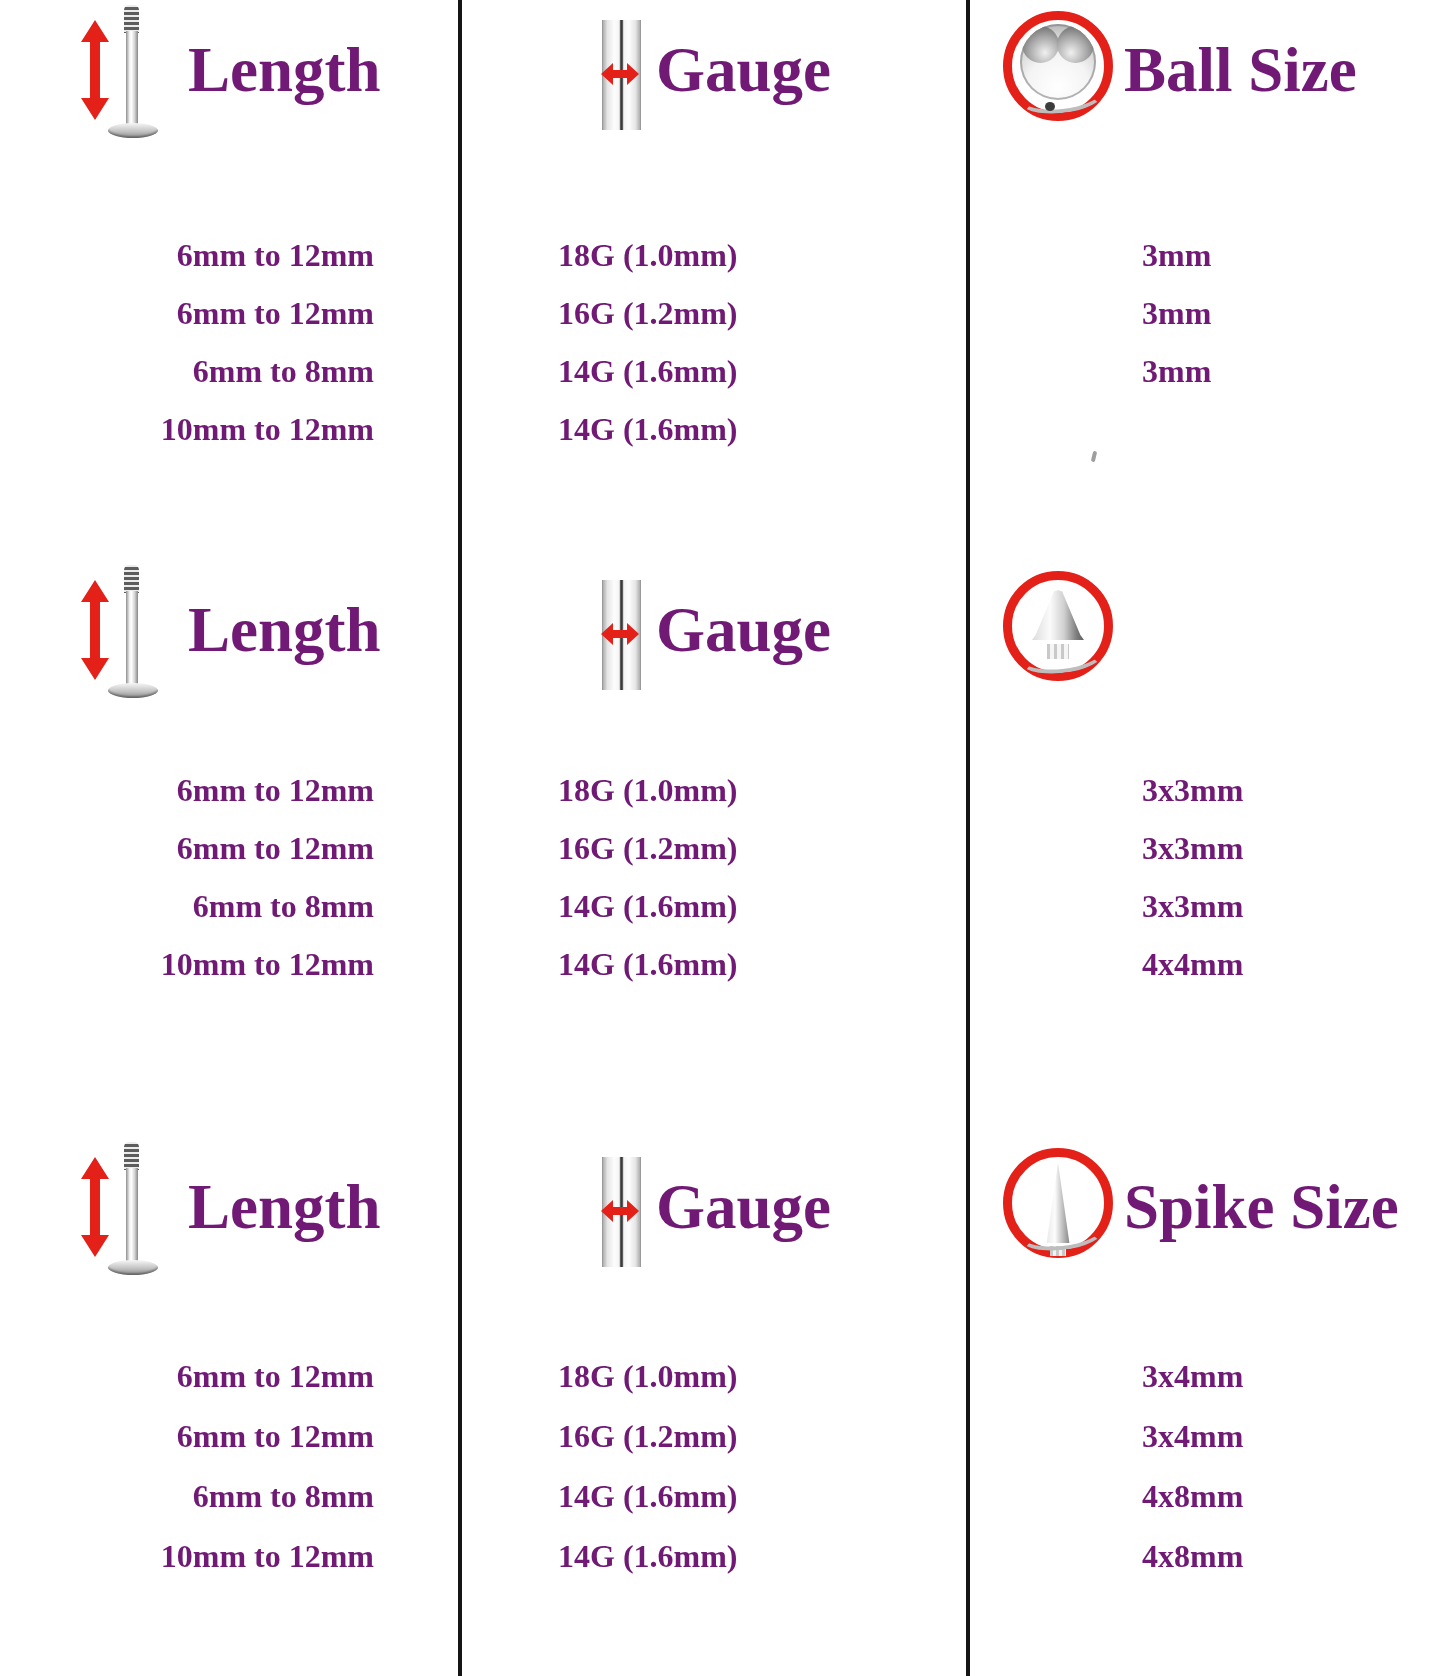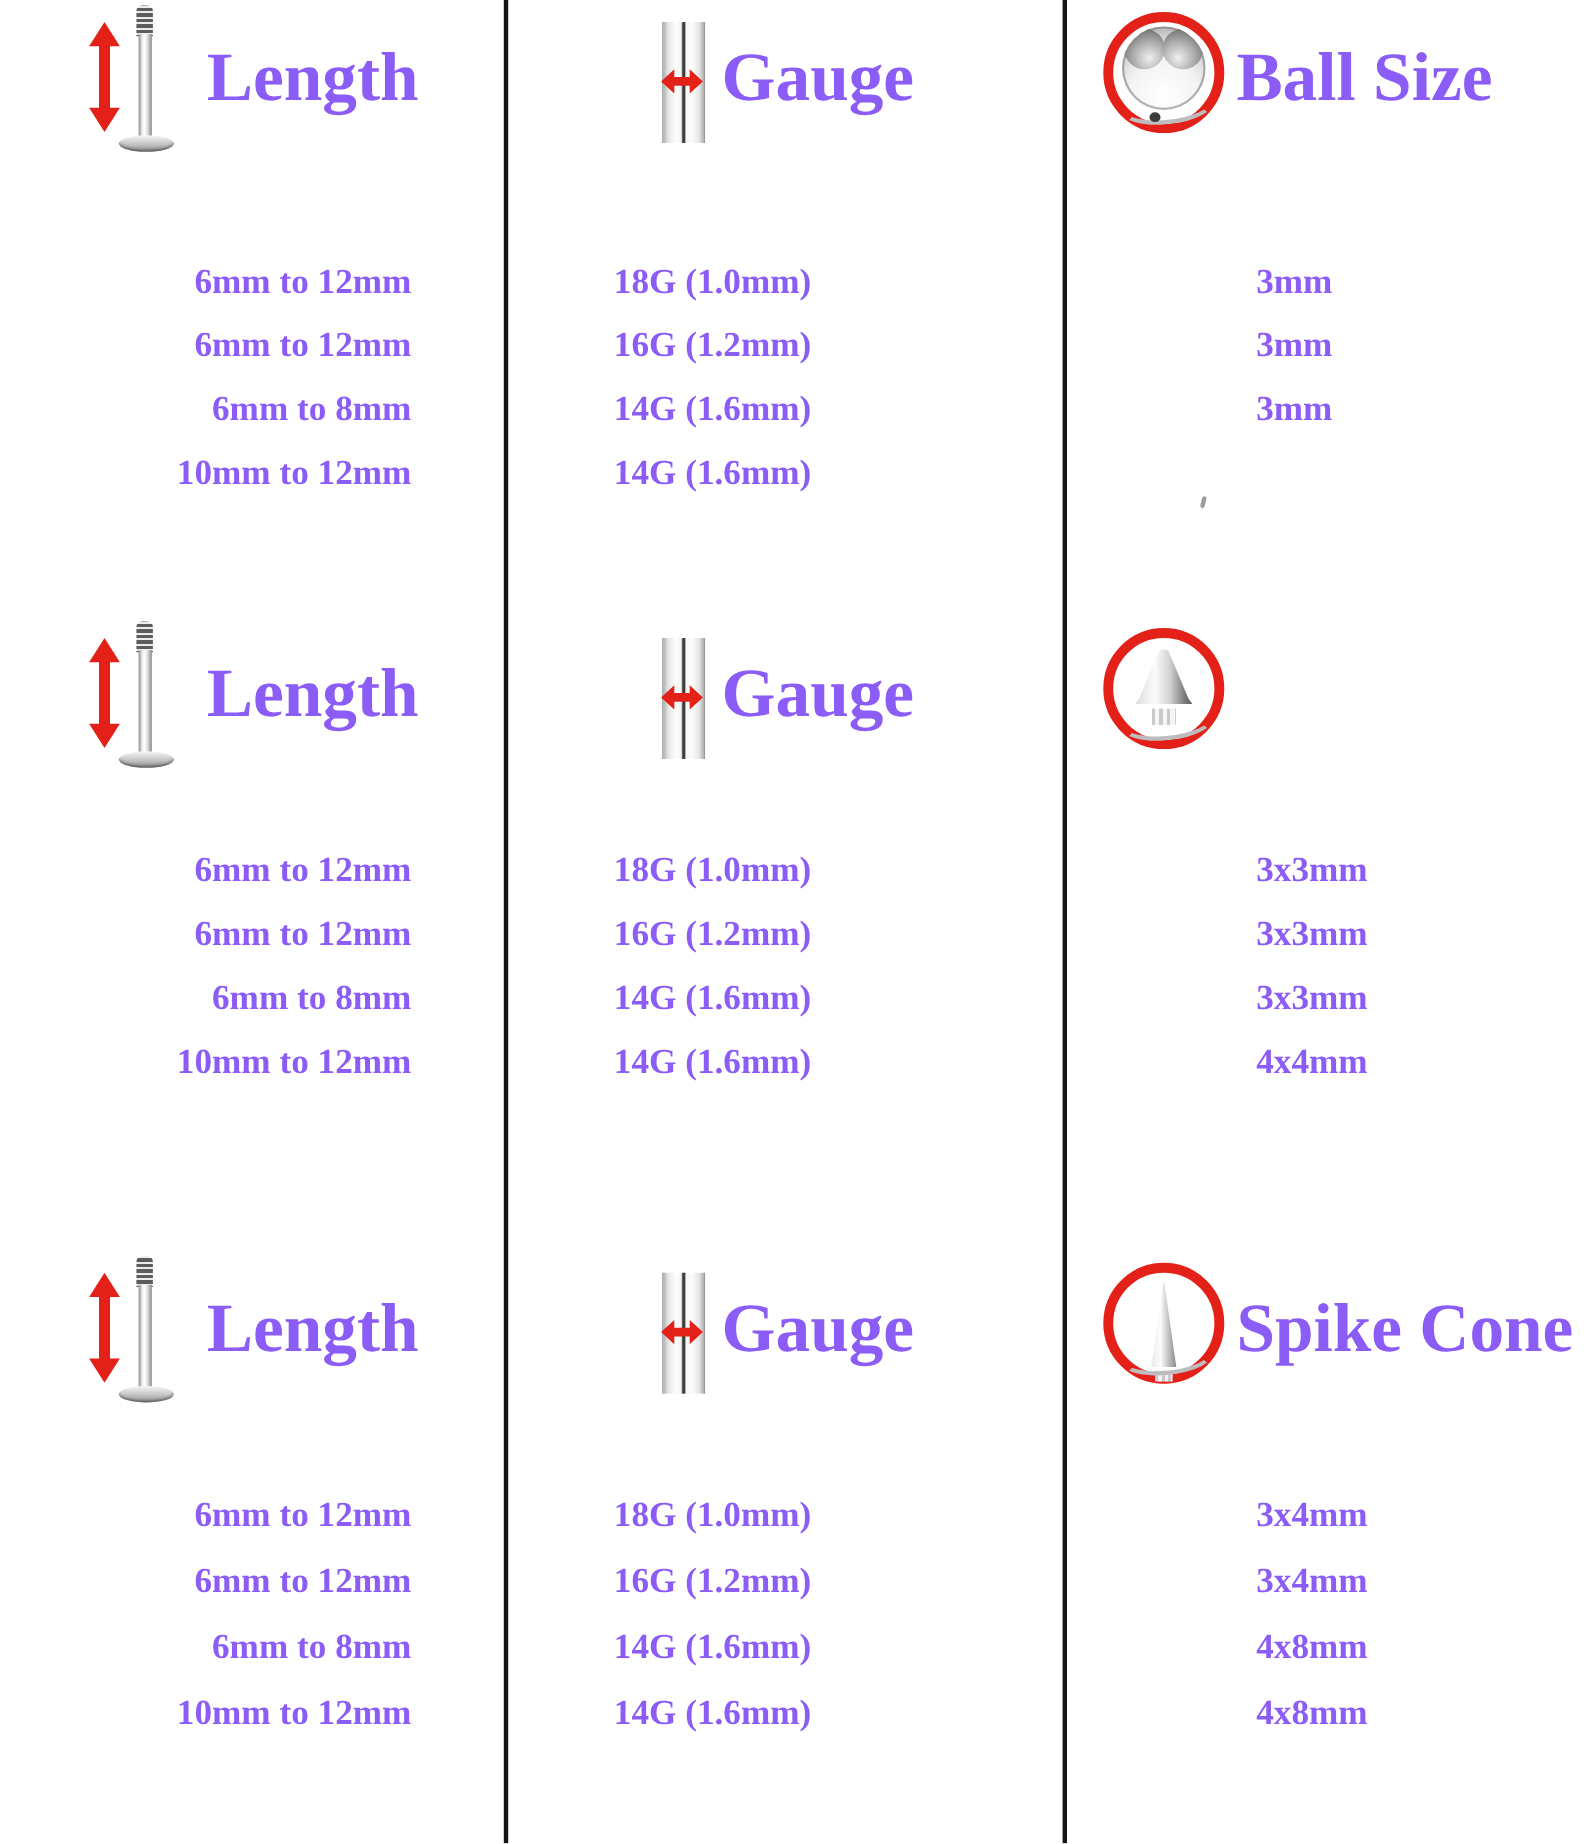--- a/index.html
+++ b/index.html
@@ -1,18 +1,18 @@
 <!DOCTYPE html>
 <html><head>
 <meta charset="utf-8">
 <style>
   html,body{margin:0;padding:0;background:#ffffff;}
   .canvas{
     position:relative;width:1445px;height:1676px;background:#ffffff;
-    font-family:"Liberation Serif","DejaVu Serif",serif;font-weight:bold;color:#8b5cf6;
+    font-family:"Liberation Serif","DejaVu Serif",serif;font-weight:bold;color:#701a75;
     overflow:hidden;
   }
   .divider{position:absolute;top:0;width:4px;height:1676px;background:#151515;}
   .divider-1{left:458px;}
   .divider-2{left:966px;}
 
   
   .hdr{position:absolute;height:150px;}
   .hdr-row-s0{top:-5px;}
   .hdr-row-s1{top:555px;}
@@ -219,21 +219,21 @@
     </span>
     <span class="hdr-label">Gauge</span>
   </div>
 
   <div class="hdr hdr-size hdr-row-s2">
     <span class="ring">
       <span class="spike"></span>
       <span class="spike-base"></span>
       <span class="swoosh"></span>
     </span>
-    <span class="hdr-label">Spike Cone</span>
+    <span class="hdr-label">Spike Size</span>
   </div>
 
   <div class="vals vals-length vals-s2">
     <div>6mm to 12mm</div>
     <div>6mm to 12mm</div>
     <div>6mm to 8mm</div>
     <div>10mm to 12mm</div>
   </div>
   <div class="vals vals-gauge vals-s2">
     <div>18G (1.0mm)</div>

